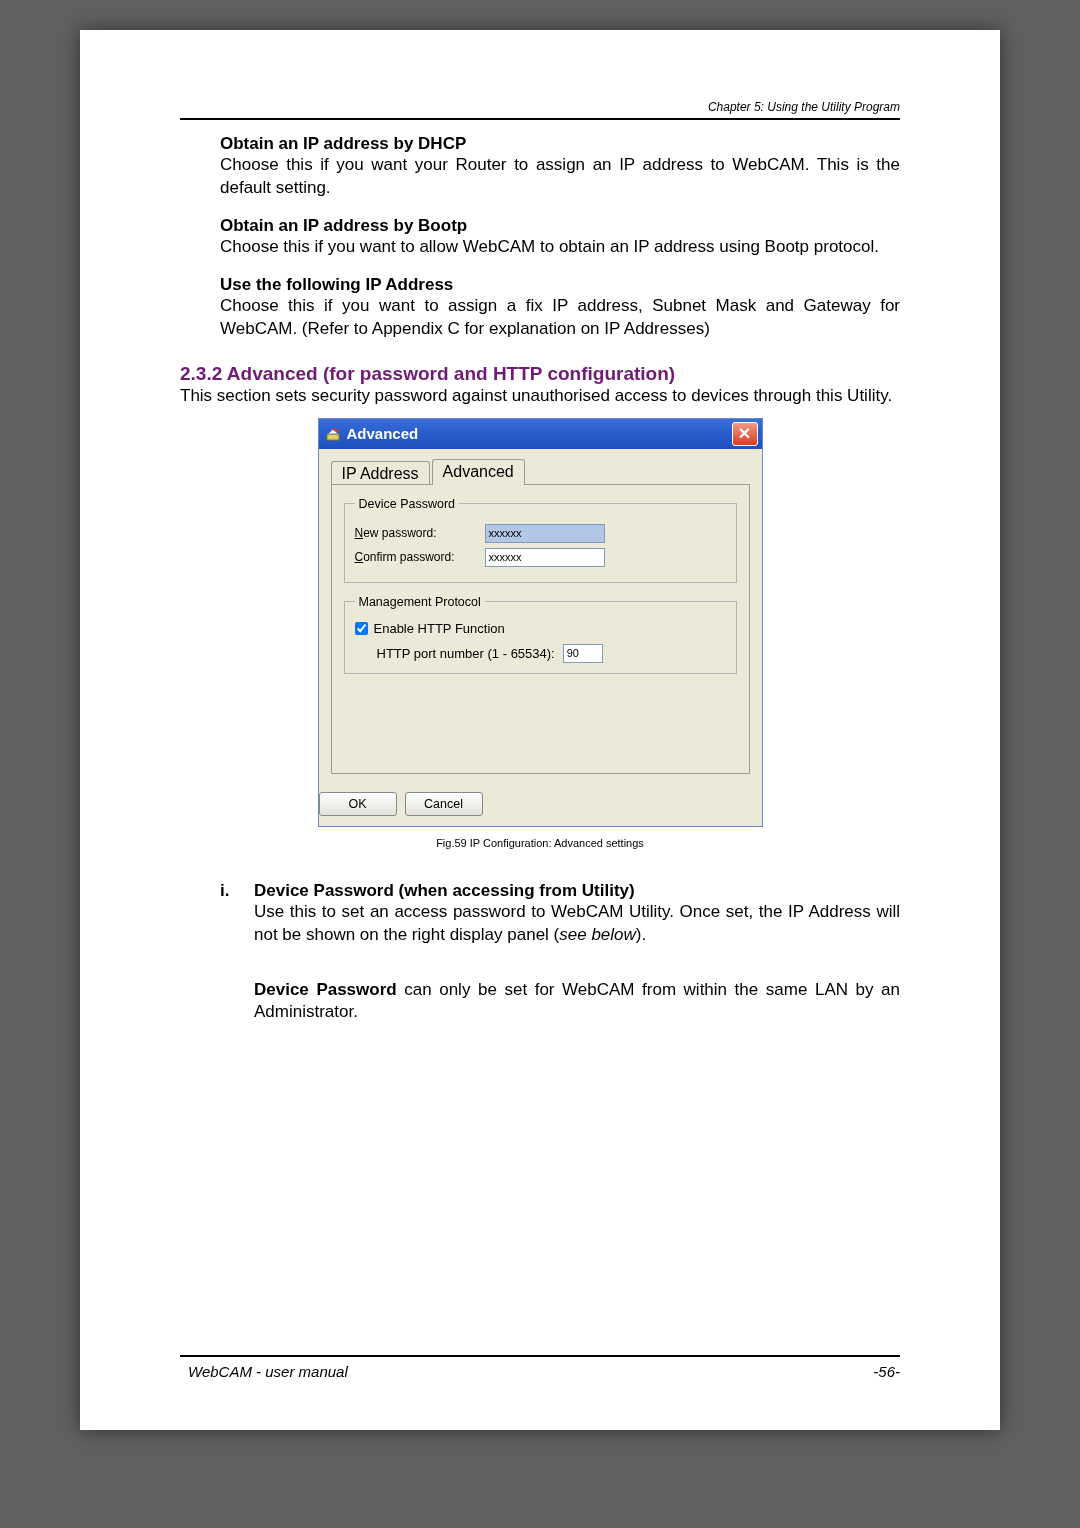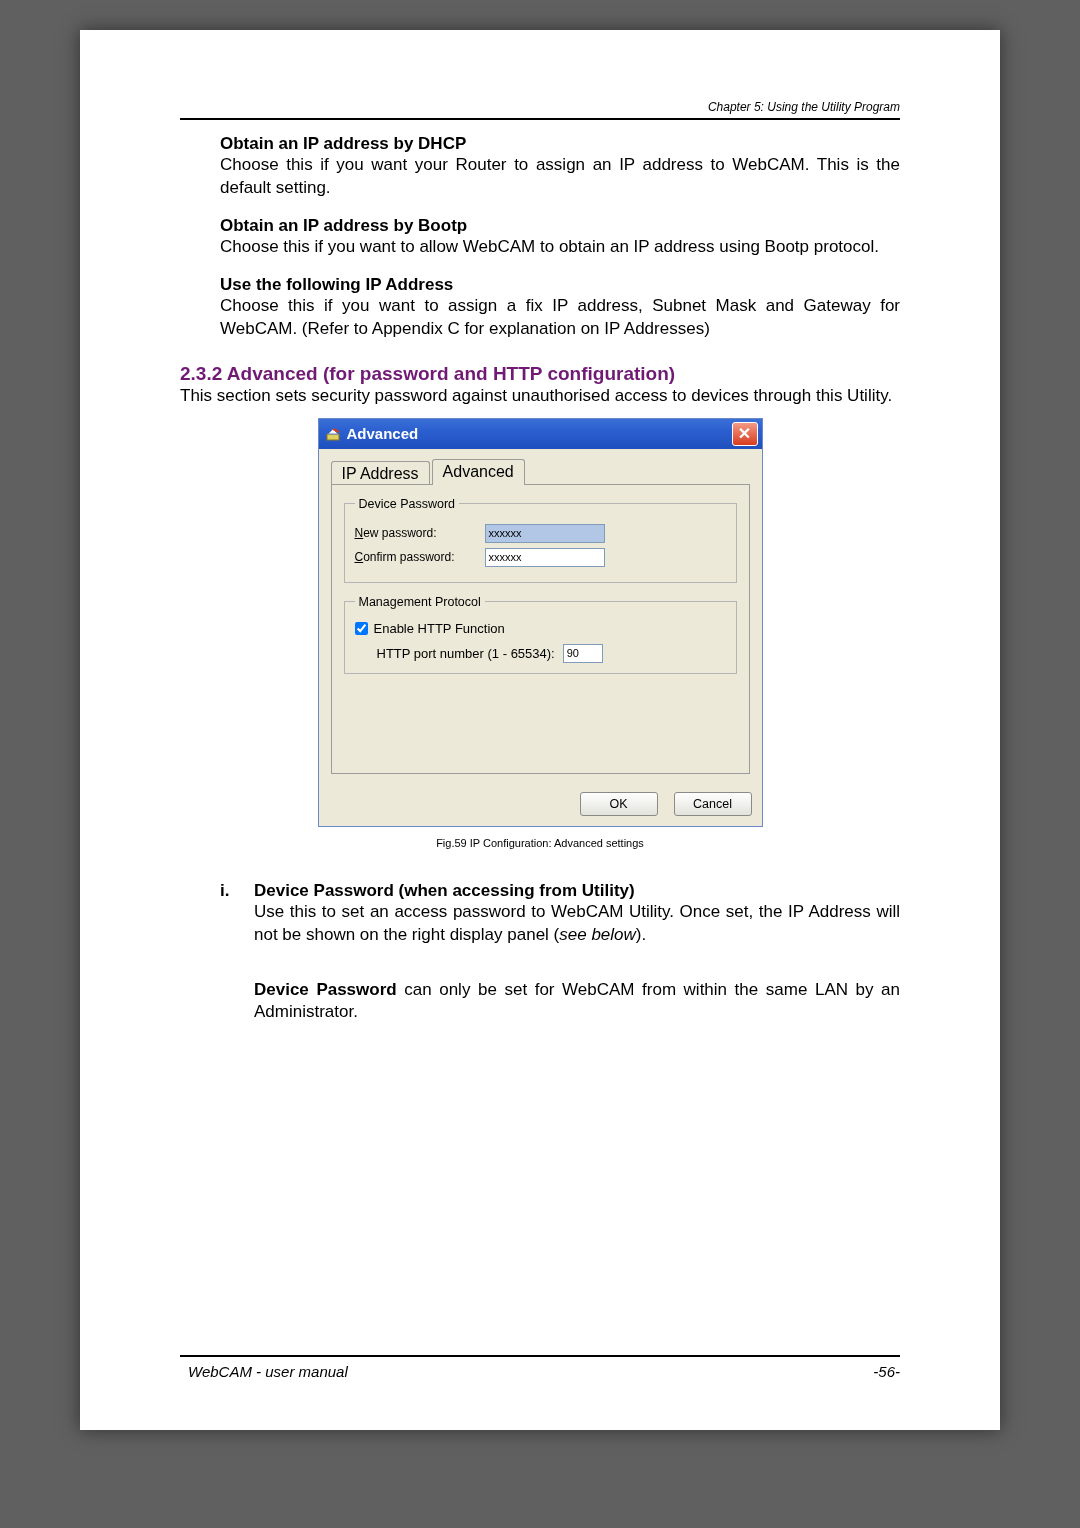--- a/index.html
+++ b/index.html
@@ -91,21 +91,21 @@
   .form-row label { width: 130px; font-size: 12px; }
   .form-row label .ul { text-decoration: underline; }
   .txtbox {
     width: 120px; height: 19px; border: 1px solid #7f9db9; background:#fff;
     padding: 0 3px; font-size: 11px; line-height: 17px;
   }
   .txtbox.sel { background:#b2c7e6; color:#000; }
   .check-row { display:flex; align-items:center; gap:6px; margin:4px 0 8px 0; }
   .http-row { display:flex; align-items:center; margin-left: 22px; gap: 8px; }
   .http-row .txtbox { width: 40px; }
-  .dlg-buttons { display:flex; justify-content:flex-end; gap: 16px; padding: 8px 10px 10px 0; }
+  .dlg-buttons { display:flex; justify-content:flex-start; gap: 8px; padding: 8px 10px 10px 0; }
   .dlg-btn {
     width: 78px; height: 24px; border: 1px solid #8a8a8a;
     background: linear-gradient(to bottom,#fefefe,#e3e3dc);
     border-radius: 3px; font-size: 12.5px;
   }
 </style>
 </head>
 <body>
 
 <div class="page">

